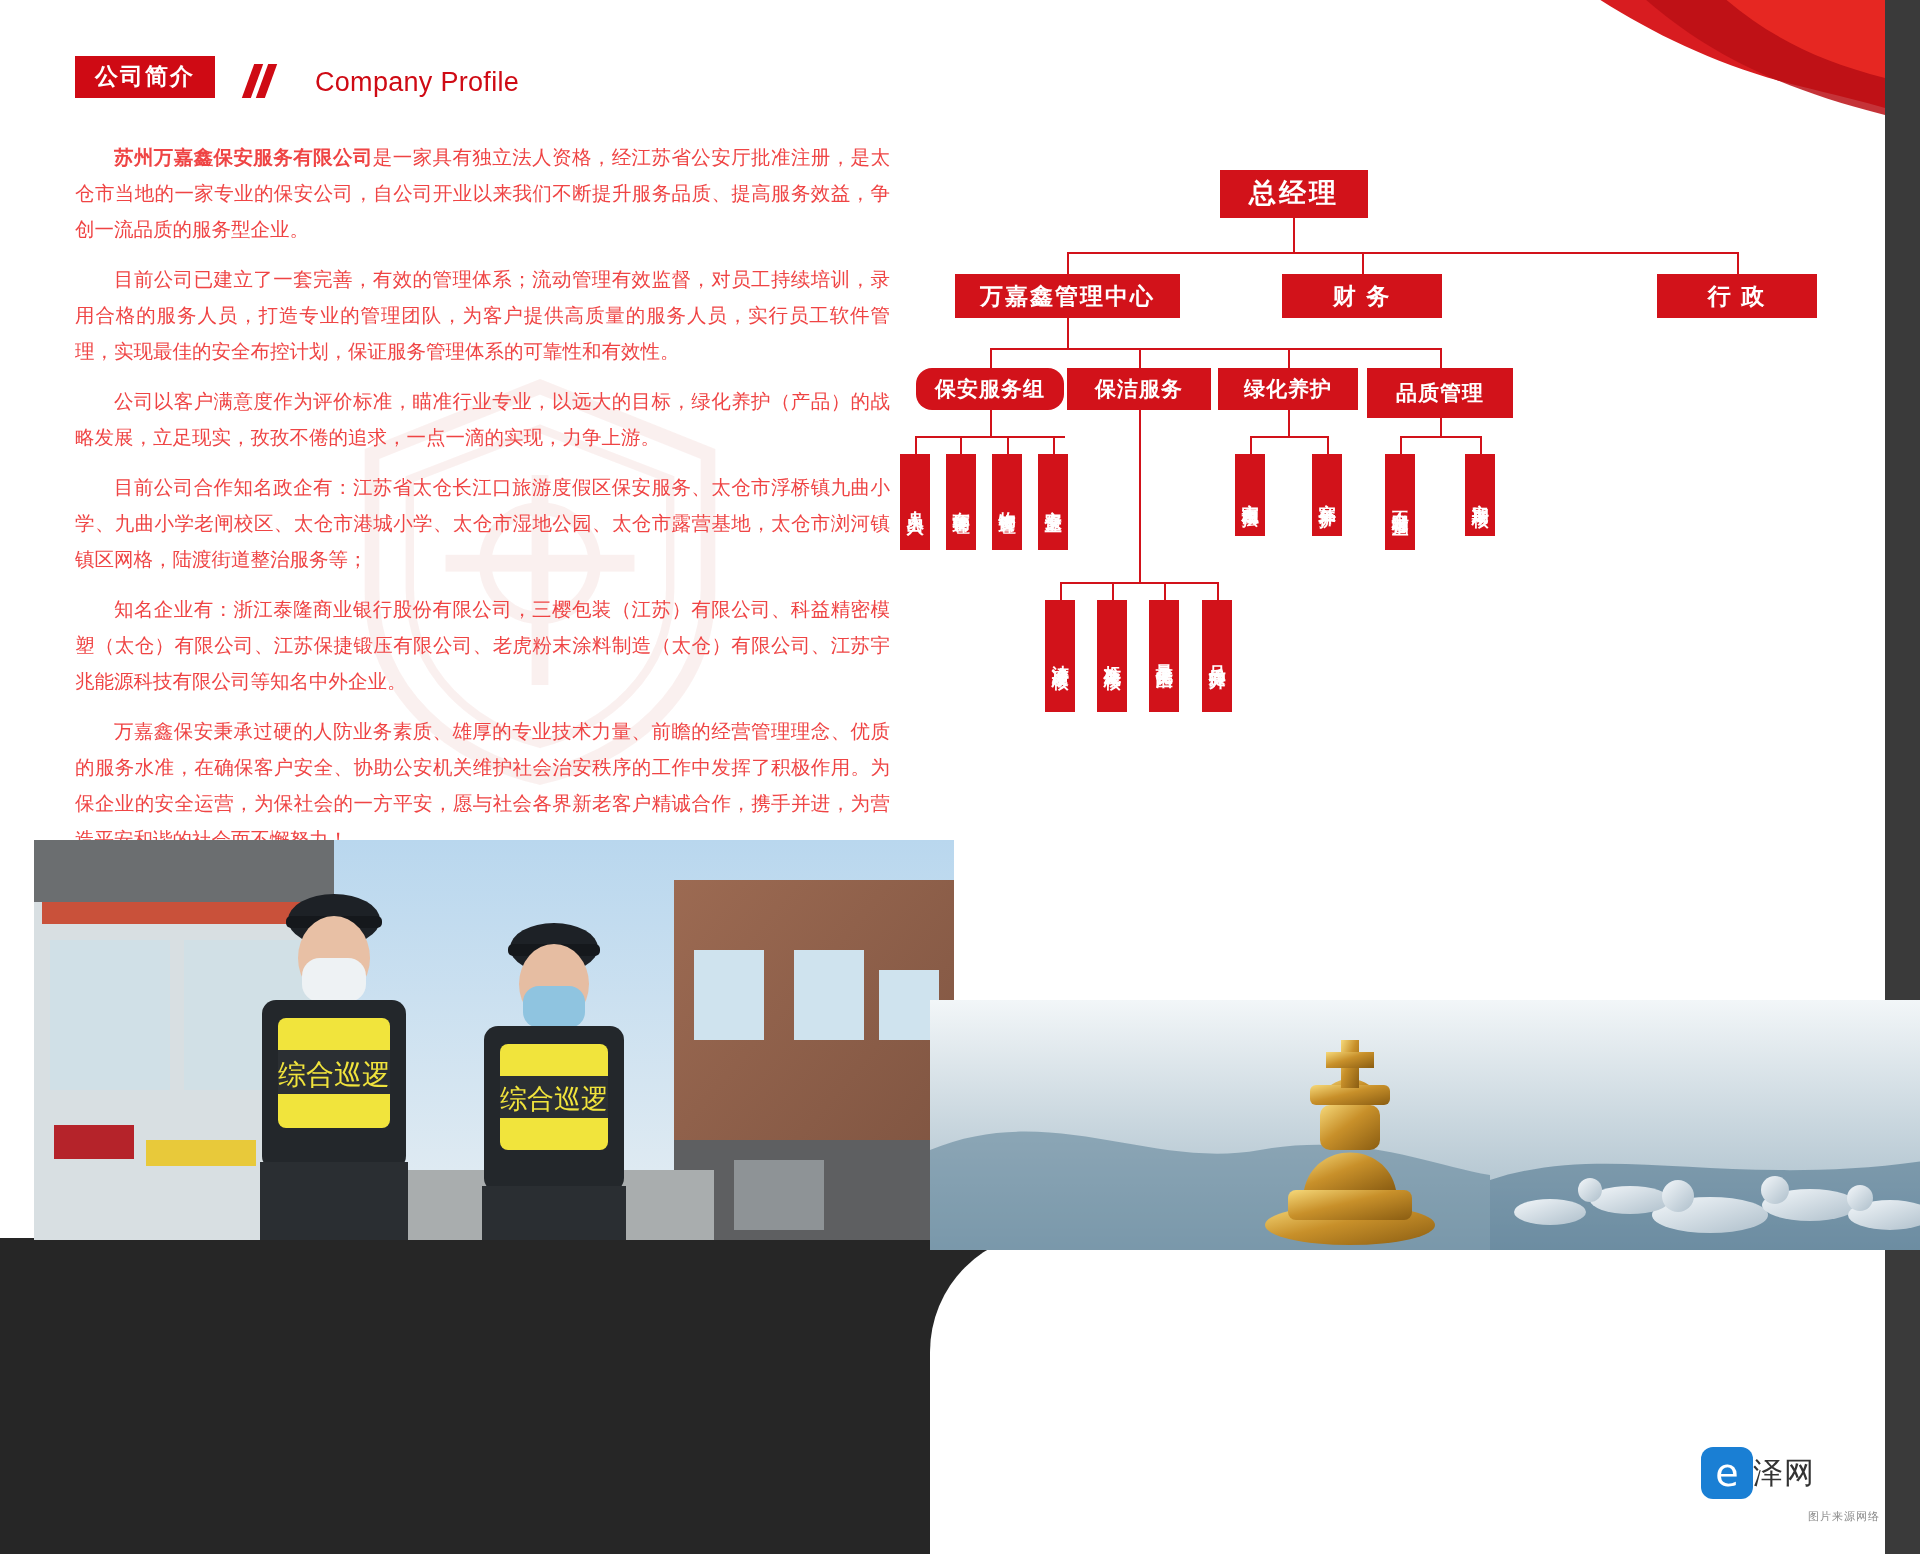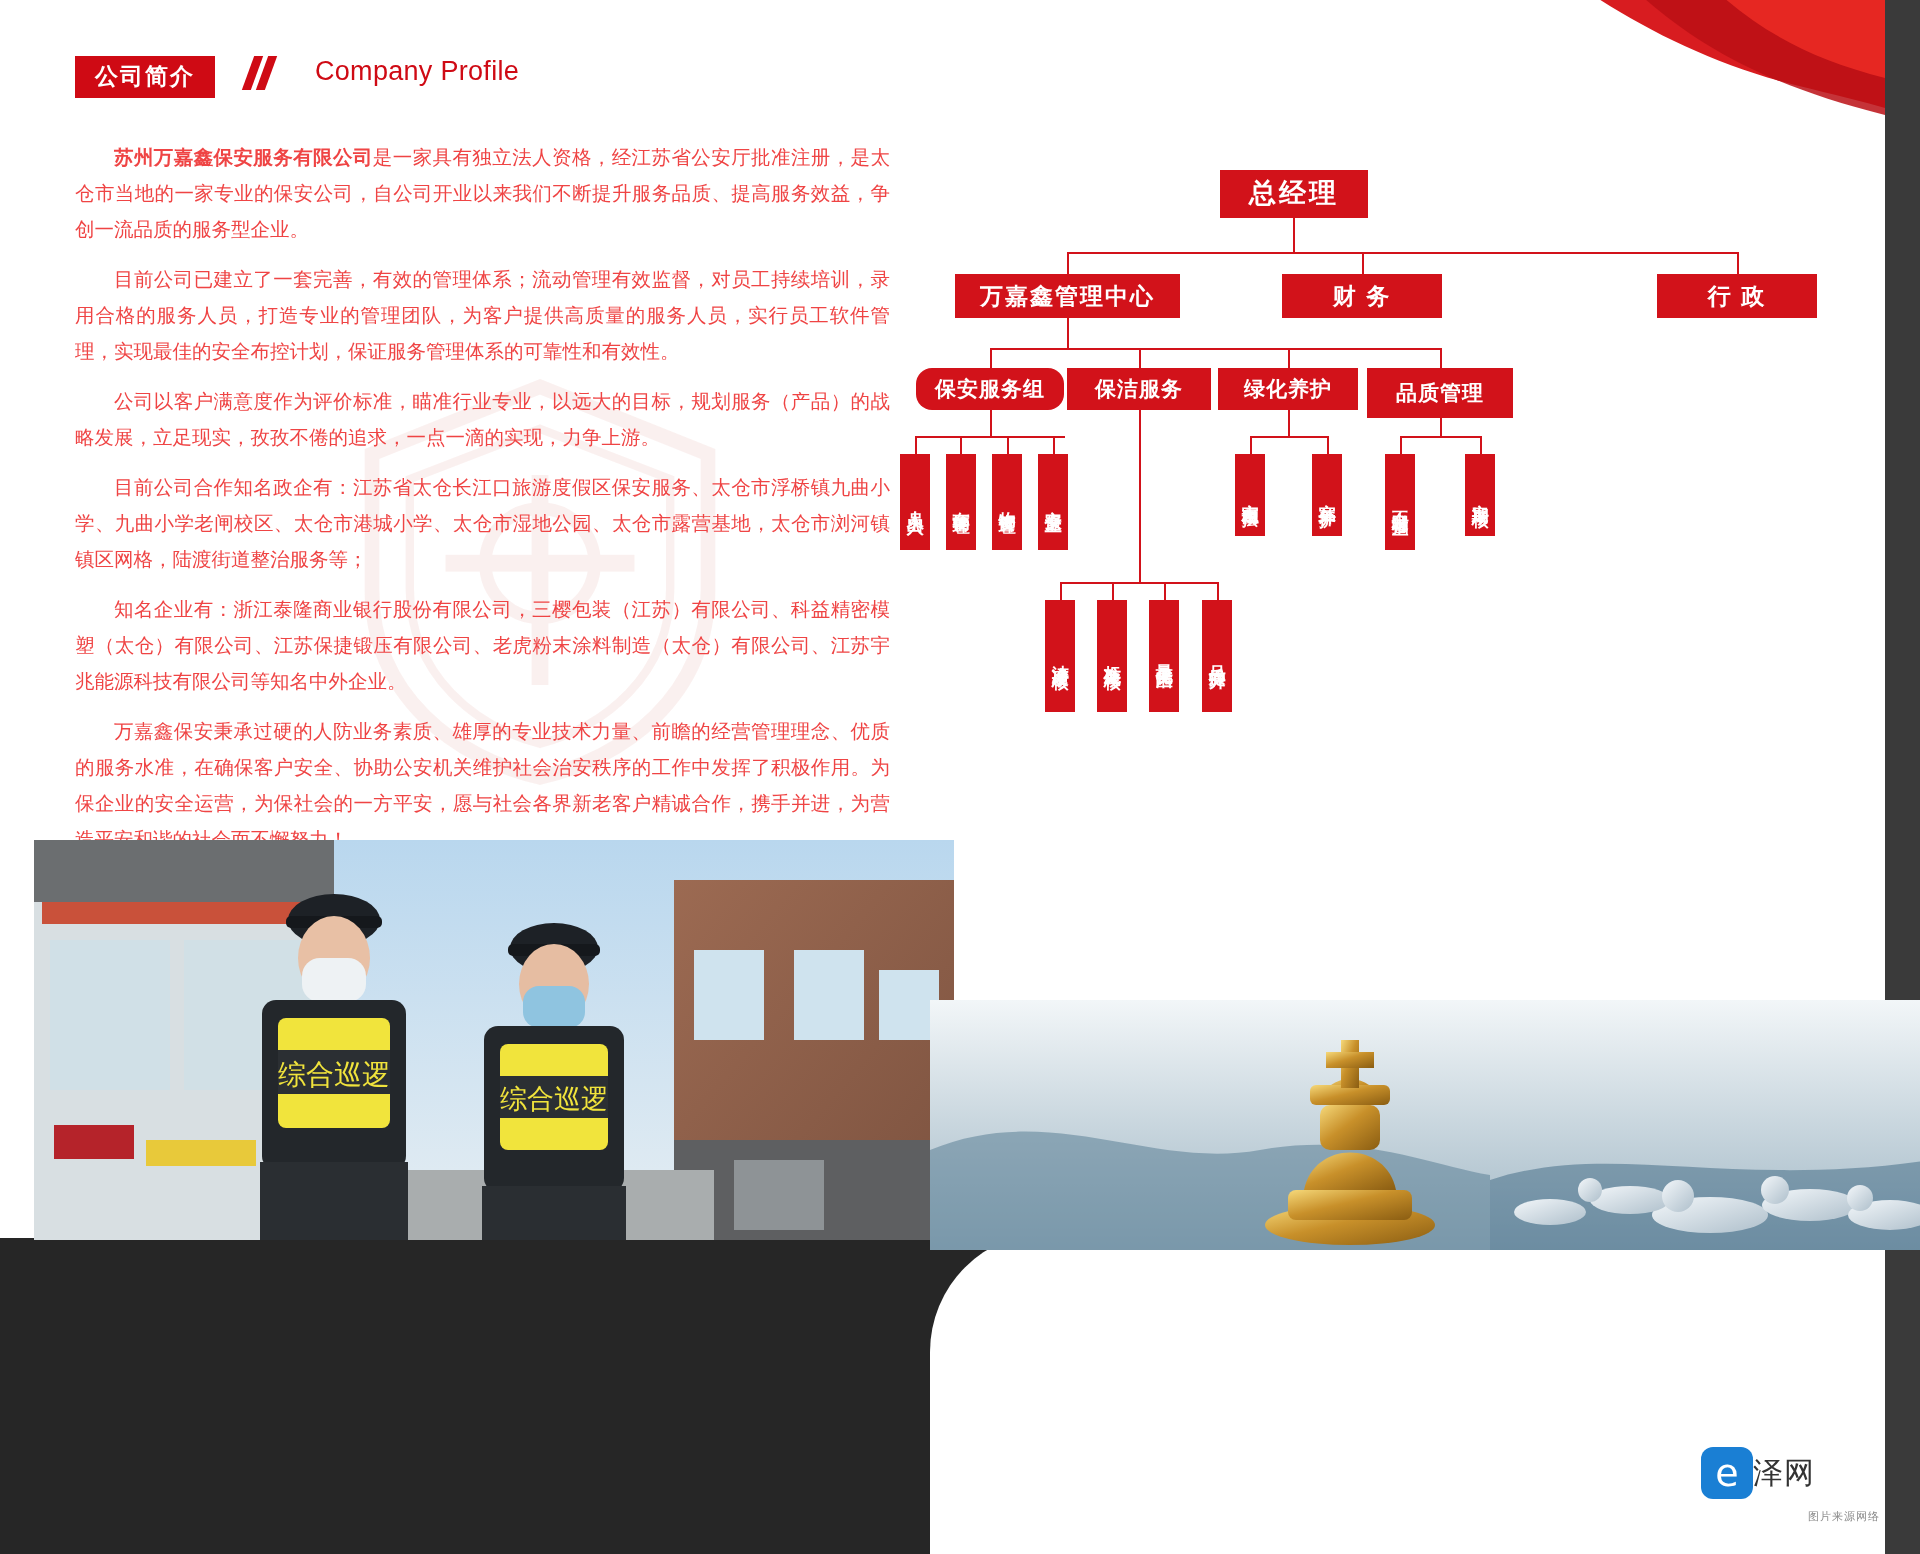--- a/index.html
+++ b/index.html
@@ -29,21 +29,21 @@
   .right-strip{
     position:absolute;right:0;top:0;width:35px;height:1554px;background:#3a3a3a;
   }
   
   .ribbon{
     position:absolute;right:35px;top:-10px;width:420px;height:160px;overflow:hidden;
   }
   .ribbon svg{display:block;}
 
   
-  .section-head{position:absolute;display:flex;align-items:flex-start;gap:27px;}
+  .section-head{position:absolute;display:flex;align-items:flex-end;gap:27px;}
   .sec-badge{
     background:#cf0a14;color:#fff;font-size:23px;font-weight:bold;
     padding:9px 20px 10px 20px;letter-spacing:2px;line-height:1;
   }
   .sec-slash{display:flex;margin-left:6px;}
   .sec-slash i{
     display:block;width:9px;height:34px;background:#cf0a14;
     transform:skewX(-20deg);margin-right:5px;
   }
   .sec-en{
@@ -137,21 +137,21 @@
       <path d="M100 28 L162 52 L162 104 C162 146 130 170 100 178 C70 170 38 146 38 104 L38 52 Z" fill="none" stroke="#c0392b" stroke-width="4"></path>
       <circle cx="100" cy="92" r="26" fill="none" stroke="#c0392b" stroke-width="6"></circle>
       <rect x="96" y="50" width="8" height="100" fill="#c0392b"></rect>
       <rect x="55" y="88" width="90" height="8" fill="#c0392b"></rect>
     </svg>
   </div>
 
   <div id="profile-text">
     <p><b>苏州万嘉鑫保安服务有限公司</b><span>是一家具有独立法人资格，经江苏省公安厅批准注册，是太仓市当地的一家专业的保安公司，自公司开业以来我们不断提升服务品质、提高服务效益，争创一流品质的服务型企业。</span></p>
     <p>目前公司已建立了一套完善，有效的管理体系；流动管理有效监督，对员工持续培训，录用合格的服务人员，打造专业的管理团队，为客户提供高质量的服务人员，实行员工软件管理，实现最佳的安全布控计划，保证服务管理体系的可靠性和有效性。</p>
-    <p>公司以客户满意度作为评价标准，瞄准行业专业，以远大的目标，规划服务（产品）的战略发展，立足现实，孜孜不倦的追求，一点一滴的实现，力争上游。</p>
+    <p>公司以客户满意度作为评价标准，瞄准行业专业，以远大的目标，绿化养护（产品）的战略发展，立足现实，孜孜不倦的追求，一点一滴的实现，力争上游。</p>
     <p>目前公司合作知名政企有：江苏省太仓长江口旅游度假区保安服务、太仓市浮桥镇九曲小学、九曲小学老闸校区、太仓市港城小学、太仓市湿地公园、太仓市露营基地，太仓市浏河镇镇区网格，陆渡街道整治服务等；</p>
     <p>知名企业有：浙江泰隆商业银行股份有限公司，三樱包装（江苏）有限公司、科益精密模塑（太仓）有限公司、江苏保捷锻压有限公司、老虎粉末涂料制造（太仓）有限公司、江苏宇兆能源科技有限公司等知名中外企业。</p>
     <p>万嘉鑫保安秉承过硬的人防业务素质、雄厚的专业技术力量、前瞻的经营管理理念、优质的服务水准，在确保客户安全、协助公安机关维护社会治安秩序的工作中发挥了积极作用。为保企业的安全运营，为保社会的一方平安，愿与社会各界新老客户精诚合作，携手并进，为营造平安和谐的社会而不懈努力！</p>
   </div>
 
   <div class="photo-left">
     <svg width="920" height="400" viewBox="0 0 920 400" preserveAspectRatio="xMidYMid slice">
       <defs>
         <linearGradient id="skyg" x1="0" y1="0" x2="0" y2="1">
           <stop offset="0%" stop-color="#b9d7ee"></stop>

